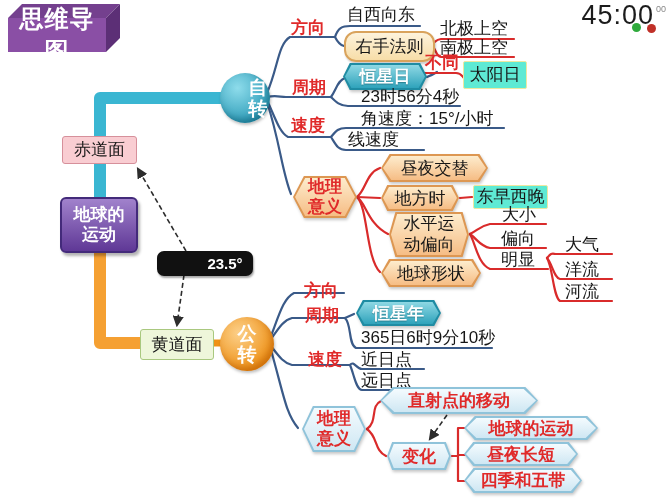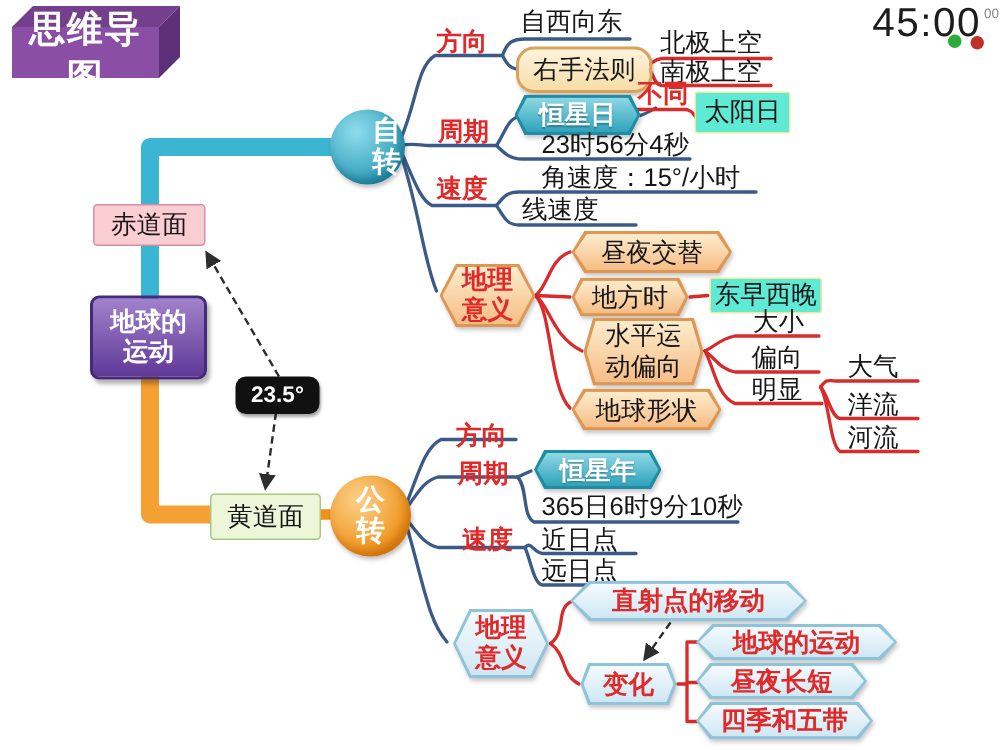--- a/index.html
+++ b/index.html
@@ -116,21 +116,21 @@
   <div class="ab cen t" style="left:62px;top:136px;width:73px;height:26px;background:#f9cdd2;border:1.5px solid #d6909b;border-radius:3px;">赤道面</div>
 
   <div class="ab cen" style="left:60px;top:197px;width:74px;height:52px;background:linear-gradient(180deg,#a182cc,#5f3896);
        border:2px solid #432a7a;border-radius:6px;color:#fff;font-weight:700;font-size:17px;box-shadow:2px 3px 3px rgba(0,0,0,.3);">
     <span class="wrap3">地球的运动</span>
   </div>
 
   <div class="ab cen t" style="left:140px;top:329px;width:72px;height:29px;background:#eef6da;border:1.5px solid #a9c87f;border-radius:3px;">黄道面</div>
 
   <div class="ab cen" style="left:157px;top:251px;width:56px;height:25px;background:#111;border-radius:7px;color:#fff;
-       font-weight:700;font-size:15px;box-shadow:1px 2px 2px rgba(0,0,0,.35);">23.5°</div>
+       font-weight:700;font-size:15px;box-shadow:1px 2px 2px rgba(0,0,0,.35);padding-left:40px;">23.5°</div>
 
   <div class="ab circ" style="left:220px;top:73px;width:50px;height:50px;
        background:radial-gradient(circle at 35% 30%,#8edceb,#2d9cb8 75%);box-shadow:inset -3px -4px 6px rgba(0,60,80,.35),1px 2px 3px rgba(0,0,0,.25);justify-content:flex-end;">
     <span class="vert">自转</span>
   </div>
   <div class="ab circ" style="left:220px;top:317px;width:54px;height:54px;
        background:radial-gradient(circle at 35% 30%,#fcd08a,#ee8f12 75%);box-shadow:inset -3px -4px 6px rgba(150,60,0,.35),1px 2px 3px rgba(0,0,0,.25);">
     <span class="vert">公转</span>
   </div>
 

